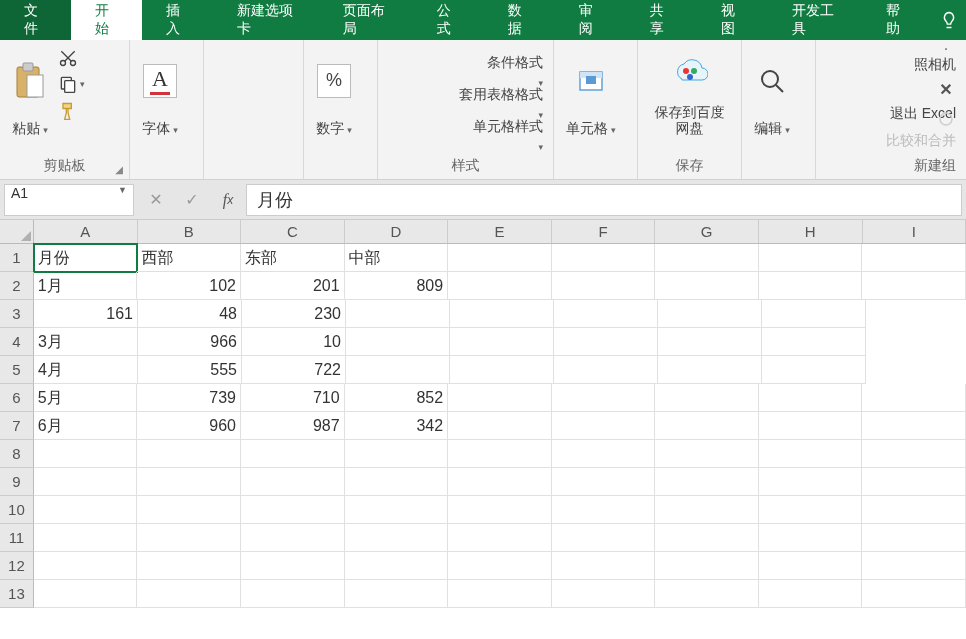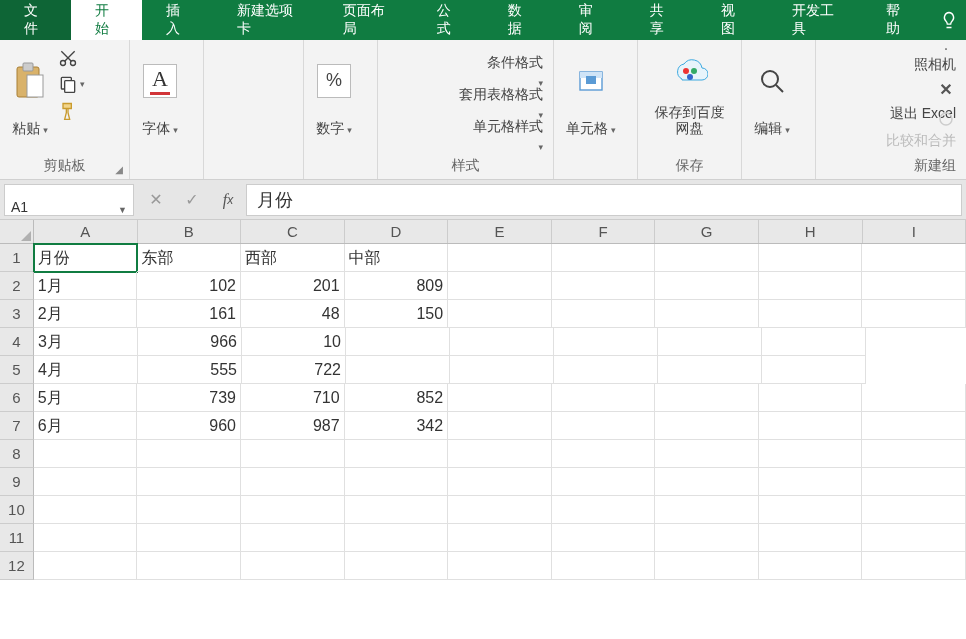--- a/index.html
+++ b/index.html
@@ -26,21 +26,21 @@
 .bigbtn .caret { font-size: 9px; color: #666; margin-left: 3px; }
 
 .smallstack { display: flex; flex-direction: column; gap: 6px; padding-top: 4px; }
 .smallitem { display: flex; align-items: flex-end; gap: 6px; font-size: 14px; color: #444; cursor: pointer; height: 26px; padding: 0 4px; flex-direction: column; }
 .smallitem .caret { font-size: 9px; color: #666; margin-left: 2px; }
 .smallitem.disabled { color: #bbb; }
 .clip-small { display: flex; flex-direction: column; gap: 6px; padding-top: 4px; }
 
 
 .formulabar { height: 40px; background: #e6e6e6; border-bottom: 1px solid #ccc; display: flex; align-items: center; }
-.namebox { width: 130px; height: 32px; margin: 0 4px; background: #fff; border: 1px solid #ccc; display: flex; align-items: flex-end; padding: 0 6px; font-size: 14px; justify-content: space-between; }
+.namebox { width: 130px; height: 32px; margin: 0 4px; background: #fff; border: 1px solid #ccc; display: flex; align-items: flex-start; padding: 0 6px; font-size: 14px; justify-content: space-between; }
 .namebox .dd { font-size: 9px; color: #666; }
 .fbar-btns { display: flex; align-items: center; height: 32px; background: #e6e6e6; }
 .fbar-btn { width: 36px; display: flex; align-items: center; justify-content: center; color: #999; font-size: 16px; height: 100%; }
 .fbar-btn.fx { font-style: italic; font-family: "Times New Roman", serif; color: #555; }
 .fbar-input { flex: 1; height: 32px; background: #fff; border: 1px solid #ccc; margin-right: 4px; display: flex; align-items: center; padding: 0 10px; font-size: 18px; color: #333; }
 
 
 .grid-wrap { position: relative; }
 .corner { position: absolute; top: 0; left: 0; width: 34px; height: 24px; background: #e8e8e8; border-right: 1px solid #bbb; border-bottom: 1px solid #bbb; }
 .corner::after { content: ""; position: absolute; right: 2px; bottom: 2px; width: 0; height: 0; border-left: 10px solid transparent; border-bottom: 10px solid #b0b0b0; }
@@ -297,22 +297,22 @@
       <div class="colhead">E</div>
       <div class="colhead">F</div>
       <div class="colhead">G</div>
       <div class="colhead">H</div>
       <div class="colhead">I</div>
     </div>
   <div class="rows" id="rows">
       <div class="row">
         <div class="rowhead">1</div>
         <div class="cell txt active">月份</div>
+        <div class="cell txt">西部</div>
         <div class="cell txt">东部</div>
-        <div class="cell txt">西部</div>
         <div class="cell txt">中部</div>
         <div class="cell txt"></div>
         <div class="cell txt"></div>
         <div class="cell txt"></div>
         <div class="cell txt"></div>
         <div class="cell txt"></div>
       </div>
       <div class="row">
         <div class="rowhead">2</div>
         <div class="cell txt">1月</div>
@@ -320,24 +320,23 @@
         <div class="cell num">201</div>
         <div class="cell num">809</div>
         <div class="cell txt"></div>
         <div class="cell txt"></div>
         <div class="cell txt"></div>
         <div class="cell txt"></div>
         <div class="cell txt"></div>
       </div>
       <div class="row">
         <div class="rowhead">3</div>
-        <div class="cell txt">2月</div>
         <div class="cell num">161</div>
         <div class="cell num">48</div>
-        <div class="cell num">150</div>
+        <div class="cell num">230</div>
         <div class="cell txt"></div>
         <div class="cell txt"></div>
         <div class="cell txt"></div>
         <div class="cell txt"></div>
         <div class="cell txt"></div>
       </div>
       <div class="row">
         <div class="rowhead">4</div>
         <div class="cell txt">3月</div>
         <div class="cell num">966</div>
@@ -436,14 +435,26 @@
         <div class="cell txt"></div>
         <div class="cell txt"></div>
         <div class="cell txt"></div>
         <div class="cell txt"></div>
         <div class="cell txt"></div>
         <div class="cell txt"></div>
         <div class="cell txt"></div>
         <div class="cell txt"></div>
         <div class="cell txt"></div>
       </div>
+      <div class="row">
+        <div class="rowhead">13</div>
+        <div class="cell txt"></div>
+        <div class="cell txt"></div>
+        <div class="cell txt"></div>
+        <div class="cell txt"></div>
+        <div class="cell txt"></div>
+        <div class="cell txt"></div>
+        <div class="cell txt"></div>
+        <div class="cell txt"></div>
+        <div class="cell txt"></div>
+      </div>
     </div>
 </div>
 
 </body></html>

